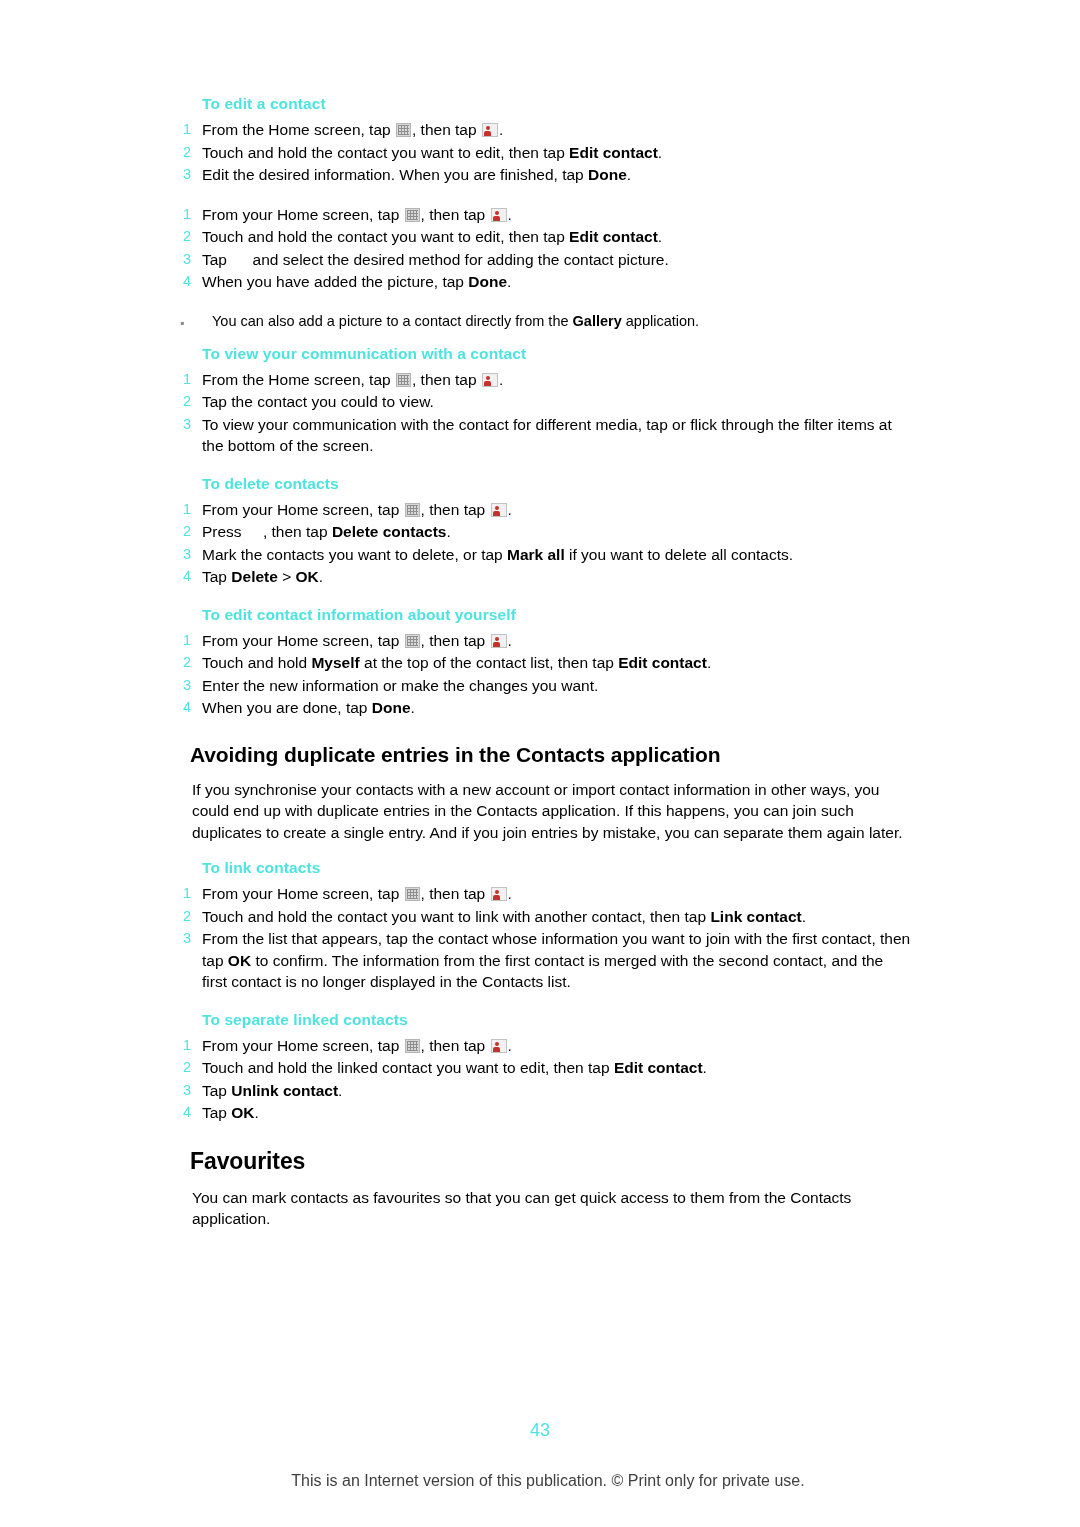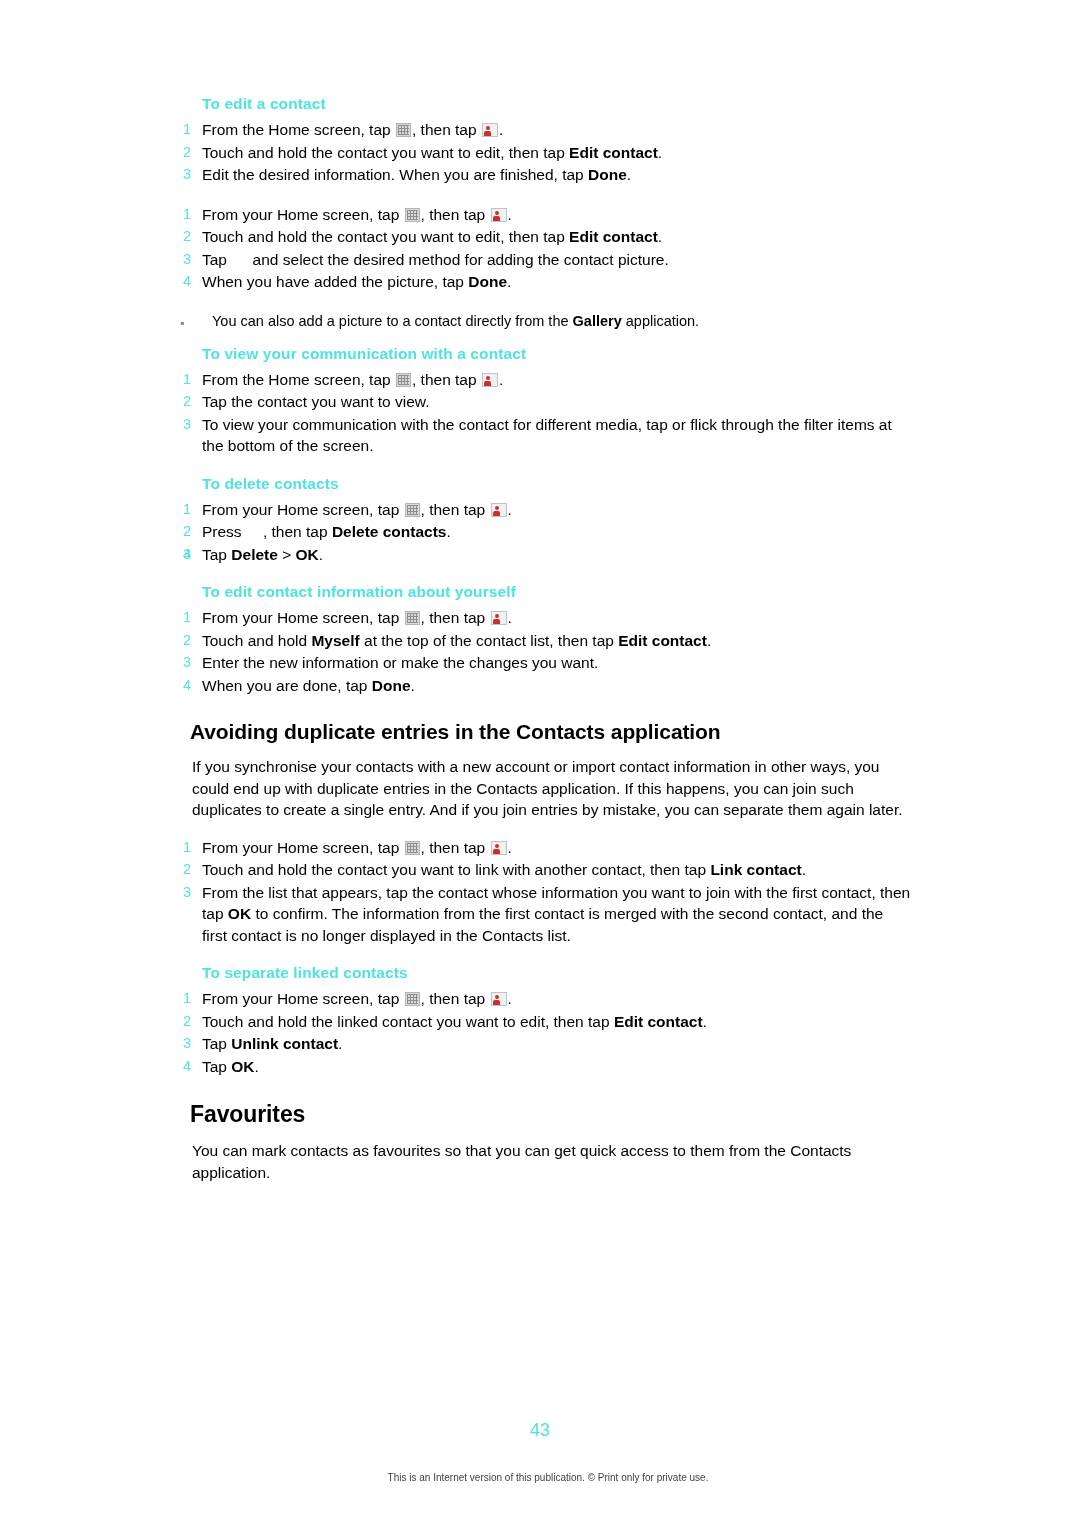--- a/index.html
+++ b/index.html
@@ -154,21 +154,21 @@
     color: #4fe3e0;
     font-size: 18px;
   }
   .footer {
     position: absolute;
     left: 16px;
     right: 0;
     top: 1472px;
     text-align: center;
     color: #3f3f3f;
-    font-size: 10px;
+    font-size: 16px;
   }
   .spacer-sm { height: 6px; }
 </style>
 </head>
 <body>
 
 <div class="page">
   <div class="content">
 
     <h3 class="proc-title">To edit a contact</h3>
@@ -185,45 +185,46 @@
         <li><span class="num">4</span><span>When you have added the picture, tap <b>Done</b>.</span></li>
       </ul>
     <div class="note">
       <span class="bullet">▪</span>
       <span id="note0">You can also add a picture to a contact directly from the <b>Gallery</b> application.</span>
     </div>
 
     <h3 class="proc-title">To view your communication with a contact</h3>
     <ul class="steps" id="s2">
         <li><span class="num">1</span><span>From the Home screen, tap <span class="icon-apps"></span>, then tap <span class="icon-contact"></span>.</span></li>
-        <li><span class="num">2</span><span>Tap the contact you want to view.</span></li>
+        <li><span class="num">2</span><span>Tap the contact you could to view.</span></li>
         <li><span class="num">3</span><span>To view your communication with the contact for different media, tap or flick through the filter items at the bottom of the screen.</span></li>
       </ul>
 
     <h3 class="proc-title">To delete contacts</h3>
     <ul class="steps" id="s3">
         <li><span class="num">1</span><span>From your Home screen, tap <span class="icon-apps"></span>, then tap <span class="icon-contact"></span>.</span></li>
         <li><span class="num">2</span><span>Press <span class="icon-blank"></span>, then tap <b>Delete contacts</b>.</span></li>
-        <li><span class="num">3</span></li>
+        <li><span class="num">3</span><span>Mark the contacts you want to delete, or tap <b>Mark all</b> if you want to delete all contacts.</span></li>
         <li><span class="num">4</span><span>Tap <b>Delete</b> &gt; <b>OK</b>.</span></li>
       </ul>
 
     <h3 class="proc-title">To edit contact information about yourself</h3>
     <ul class="steps" id="s4">
         <li><span class="num">1</span><span>From your Home screen, tap <span class="icon-apps"></span>, then tap <span class="icon-contact"></span>.</span></li>
         <li><span class="num">2</span><span>Touch and hold <b>Myself</b> at the top of the contact list, then tap <b>Edit contact</b>.</span></li>
         <li><span class="num">3</span><span>Enter the new information or make the changes you want.</span></li>
         <li><span class="num">4</span><span>When you are done, tap <b>Done</b>.</span></li>
       </ul>
 
     <div class="spacer-sm"></div>
 
     <h2 class="section-title">Avoiding duplicate entries in the Contacts application</h2>
     <p class="para">If you synchronise your contacts with a new account or import contact information in other ways, you could end up with duplicate entries in the Contacts application. If this happens, you can join such duplicates to create a single entry. And if you join entries by mistake, you can separate them again later.</p>
 
+    <h3 class="proc-title">To link contacts</h3>
     <ul class="steps" id="t0">
         <li><span class="num">1</span><span>From your Home screen, tap <span class="icon-apps"></span>, then tap <span class="icon-contact"></span>.</span></li>
         <li><span class="num">2</span><span>Touch and hold the contact you want to link with another contact, then tap <b>Link contact</b>.</span></li>
         <li><span class="num">3</span><span>From the list that appears, tap the contact whose information you want to join with the first contact, then tap <b>OK</b> to confirm. The information from the first contact is merged with the second contact, and the first contact is no longer displayed in the Contacts list.</span></li>
       </ul>
 
     <h3 class="proc-title">To separate linked contacts</h3>
     <ul class="steps" id="t1">
         <li><span class="num">1</span><span>From your Home screen, tap <span class="icon-apps"></span>, then tap <span class="icon-contact"></span>.</span></li>
         <li><span class="num">2</span><span>Touch and hold the linked contact you want to edit, then tap <b>Edit contact</b>.</span></li>

